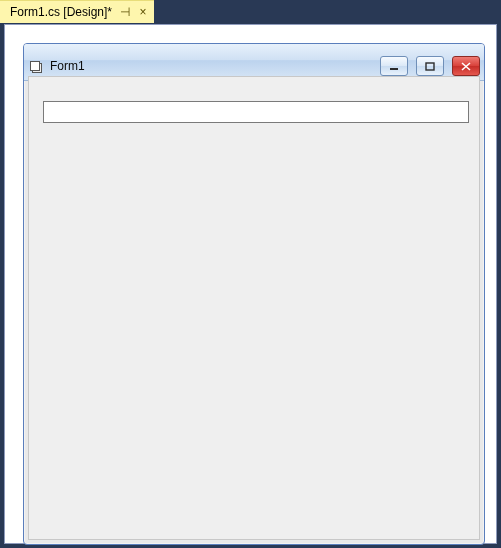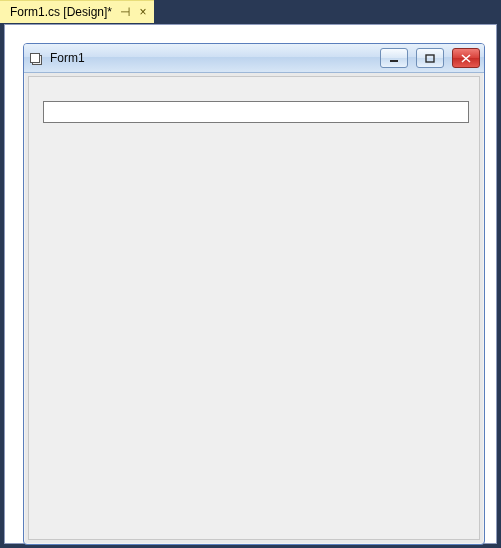--- a/index.html
+++ b/index.html
@@ -9,21 +9,21 @@
   .doctab{height:22px;background:#fef6ad;border-top:1px solid #e8dd7a;display:flex;align-items:center;padding:0 6px 0 10px;gap:8px;color:#000}
   .doctab .pin{width:10px;text-align:center;color:#5a4e00}
   .doctab .x{width:10px;text-align:center;color:#5a4e00;cursor:pointer}
   
   .designer{position:absolute;left:4px;right:4px;top:24px;bottom:4px;background:#fff;border:1px solid #8e9bbc}
   .canvas{position:absolute;inset:0;background:#fff}
   
   .winform{position:absolute;left:18px;top:18px;width:460px;height:500px;border:1px solid #5a7ebc;border-radius:4px;overflow:hidden;
     box-shadow:0 0 0 1px rgba(255,255,255,.4) inset;
     background:#e9e9e9}
-  .titlebar{height:28px;background:linear-gradient(#e7f1fb,#cfe0f4 45%,#bcd3ee 46%,#d7e6f6);display:flex;align-items:center;padding:0 4px 0 6px;gap:6px;border-bottom:1px solid #9db7d7}
+  .titlebar{height:28px;background:linear-gradient(#e7f1fb,#cfe0f4 45%,#bcd3ee 46%,#d7e6f6);display:flex;align-items:center;padding:8px 4px 0 6px;gap:6px;border-bottom:1px solid #9db7d7}
   .appicon{width:14px;height:14px;position:relative}
   .appicon::before{content:"";position:absolute;left:2px;top:4px;width:8px;height:8px;background:#efefef;border:1px solid #555}
   .appicon::after{content:"";position:absolute;left:0;top:2px;width:8px;height:8px;background:#fff;border:1px solid #555}
   .titletext{flex:0 0 auto;color:#0b0b0b}
   .titlespacer{flex:1}
   .winbtn{width:26px;height:18px;border:1px solid #6f8fb8;border-radius:3px;background:linear-gradient(#f7fbff,#dce9f7 48%,#c9dcf1 52%,#e8f2fc);display:flex;align-items:center;justify-content:center;margin-left:2px}
   .winbtn svg{display:block}
   .winclose{background:linear-gradient(#ef7b74,#d9433c 48%,#c72f29 52%,#e5584f);border-color:#8e2a25}
   .clientarea{position:absolute;left:4px;right:4px;top:32px;bottom:4px;background:#efefef;border:1px solid #c8c8c8}
   

